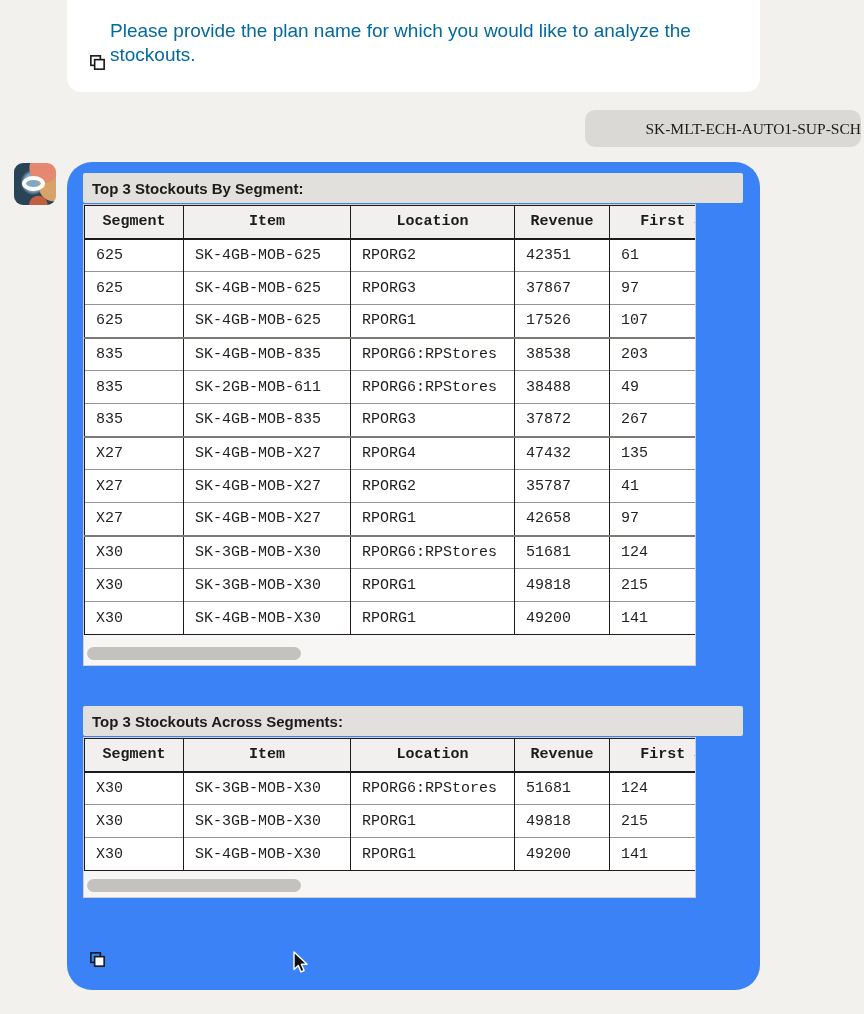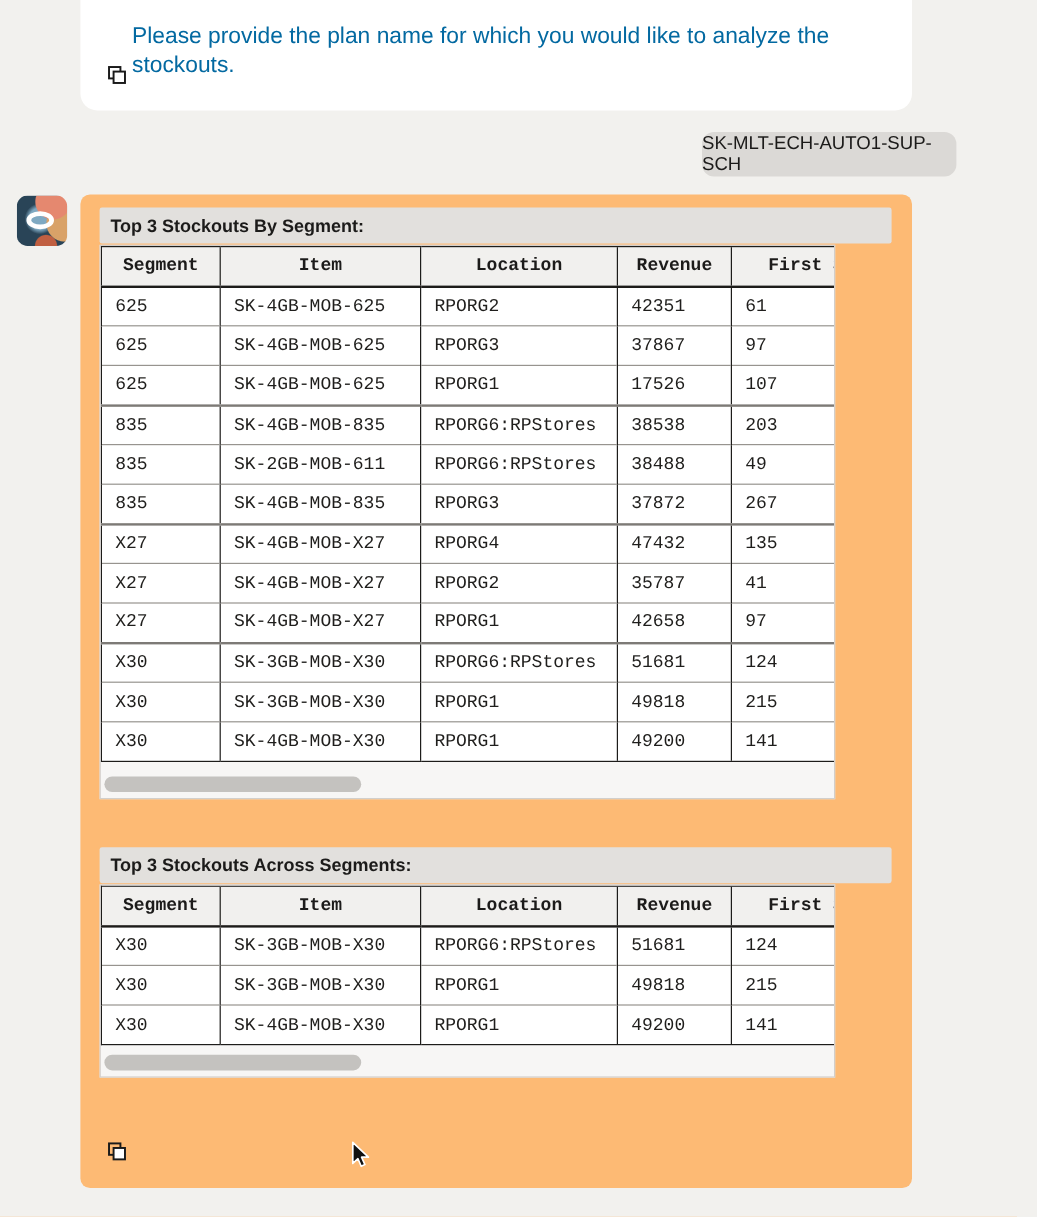--- a/index.html
+++ b/index.html
@@ -19,24 +19,24 @@
   }
   .bot-card1 .msg-text {
     position:absolute; left:15px; top:19px; width:640px;
     font-size:19px; line-height:1.25; color:#0369a1;margin-left:28px;
   }
   .copy-btn { background:none; border:none; cursor:pointer; line-height:0; padding:0; }
   .bot-card1 .copy-btn { position:absolute; left:21px; top:53px; }
 
   
   .user-bubble {
-    position:absolute; left:585px; top:110px; width:212px; height:37px;
+    position:absolute; left:585px; top:110px; width:276px; height:37px;
     background:#dbd9d6; border-radius:10px;
-    display:flex; align-items:center; justify-content:flex-start;
-    font-size:15.5px; color:#1b1a19;
+    display:flex; align-items:center; justify-content:flex-end;
+    font-size:15.5px; color:#1b1a19;font-family:Liberation Serif, serif;
   }
 
   
   .avatar {
     position:absolute; left:14px; top:163px; width:42px; height:42px;
     border-radius:9px; overflow:hidden;
     background:
       radial-gradient(circle at 72% 12%, #e5886f 0 30%, rgba(0,0,0,0) 32%),
       radial-gradient(circle at 95% 55%, #d9a268 0 32%, rgba(0,0,0,0) 34%),
       radial-gradient(circle at 58% 100%, #c05f41 0 18%, rgba(0,0,0,0) 20%),
@@ -44,21 +44,21 @@
       #294457;
   }
   .avatar-ring {
     position:absolute; left:8px; top:13px; width:23px; height:15px;
     border:4px solid #ffffff; border-radius:50%;
   }
 
   
   .bot-card2 {
     position:absolute; left:67px; top:162px; width:693px; height:828px;
-    background:#fdba74; border-radius:8px;
+    background:#3b82f6; border-radius:25px;
   }
   .sec-title {
     position:absolute; left:16px; width:660px; height:30px;
     background:#e2e0dd; border-radius:2px;
     display:flex; align-items:center; padding-left:9px;
     font-size:15px; font-weight:bold; color:#1c1b1a;
   }
   #sec-title-1 { top:11px; }
   #sec-title-2 { top:544px; }
 

